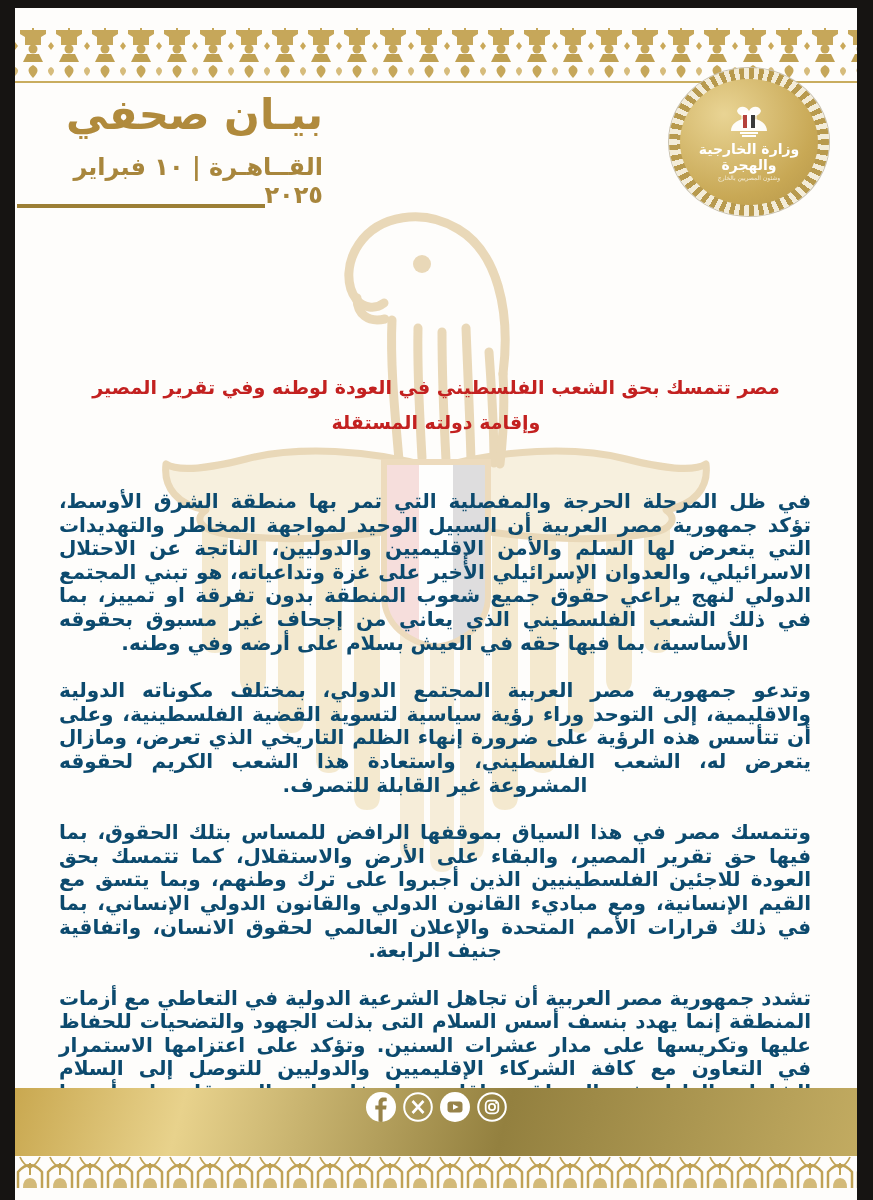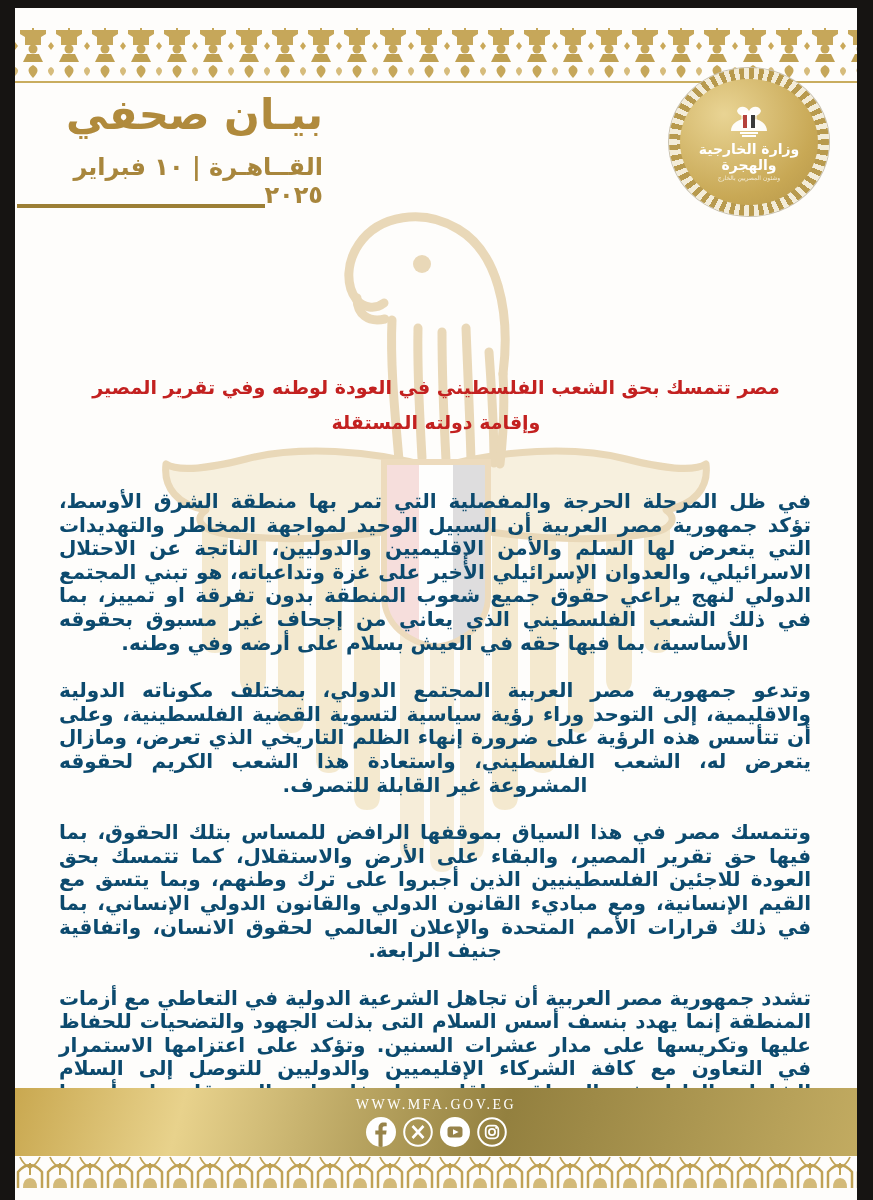--- a/index.html
+++ b/index.html
@@ -161,21 +161,20 @@
   <div class="headline" dir="rtl">مصر تتمسك بحق الشعب الفلسطيني في العودة لوطنه وفي تقرير المصير وإقامة دولته المستقلة</div>
 
   <div class="body-text">
     <p>في ظل المرحلة الحرجة والمفصلية التي تمر بها منطقة الشرق الأوسط، تؤكد جمهورية مصر العربية أن السبيل الوحيد لمواجهة المخاطر والتهديدات التي يتعرض لها السلم والأمن الإقليميين والدوليين، الناتجة عن الاحتلال الاسرائيلي، والعدوان الإسرائيلي الأخير على غزة وتداعياته، هو تبني المجتمع الدولي لنهج يراعي حقوق جميع شعوب المنطقة بدون تفرقة او تمييز، بما في ذلك الشعب الفلسطيني الذي يعاني من إجحاف غير مسبوق بحقوقه الأساسية، بما فيها حقه في العيش بسلام على أرضه وفي وطنه.</p>
     <p>وتدعو جمهورية مصر العربية المجتمع الدولي، بمختلف مكوناته الدولية والاقليمية، إلى التوحد وراء رؤية سياسية لتسوية القضية الفلسطينية، وعلى أن تتأسس هذه الرؤية على ضرورة إنهاء الظلم التاريخي الذي تعرض، ومازال يتعرض له، الشعب الفلسطيني، واستعادة هذا الشعب الكريم لحقوقه المشروعة غير القابلة للتصرف.</p>
     <p>وتتمسك مصر في هذا السياق بموقفها الرافض للمساس بتلك الحقوق، بما فيها حق تقرير المصير، والبقاء على الأرض والاستقلال، كما تتمسك بحق العودة للاجئين الفلسطينيين الذين أجبروا على ترك وطنهم، وبما يتسق مع القيم الإنسانية، ومع مباديء القانون الدولي والقانون الدولي الإنساني، بما في ذلك قرارات الأمم المتحدة والإعلان العالمي لحقوق الانسان، واتفاقية جنيف الرابعة.</p>
     <p>تشدد جمهورية مصر العربية أن تجاهل الشرعية الدولية في التعاطي مع أزمات المنطقة إنما يهدد بنسف أسس السلام التى بذلت الجهود والتضحيات للحفاظ عليها وتكريسها على مدار عشرات السنين. وتؤكد على اعتزامها الاستمرار في التعاون مع كافة الشركاء الإقليميين والدوليين للتوصل إلى السلام الشامل والعادل في المنطقة، وإقامة دولة فلسطين المستقلة على أرضها وفقاً للقانون الدولي على خطوط الرابع من يونيو لعام ١٩٦٧ وعاصمتها القدس الشريف.</p>
   </div>
 
   <div class="footer-bar">
-    <div class="website">WWW.MFA.GOV.EG</div>
     <div class="social">
       <span>
         <svg width="30" height="30" viewBox="0 0 30 30">
           <clipPath id="fbclip">
               <circle cx="15" cy="15" r="15"></circle>
             </clipPath>
           <circle cx="15" cy="15" r="15" fill="#ffffff"></circle>
           <path clip-path="url(#fbclip)" fill="#97834a" d="M16.6,30 V17.4 h3.5 l0.5,-3.9 h-4 v-2.4 c0,-1.1 0.4,-1.9 2,-1.9 h2.1 V5.8 c-0.4,-0.1 -1.7,-0.2 -3.1,-0.2 c-3.1,0 -5.1,1.9 -5.1,5.3 v2.6 H9.3 v3.9 h3.2 V30 Z"></path>
         </svg>
       </span>

